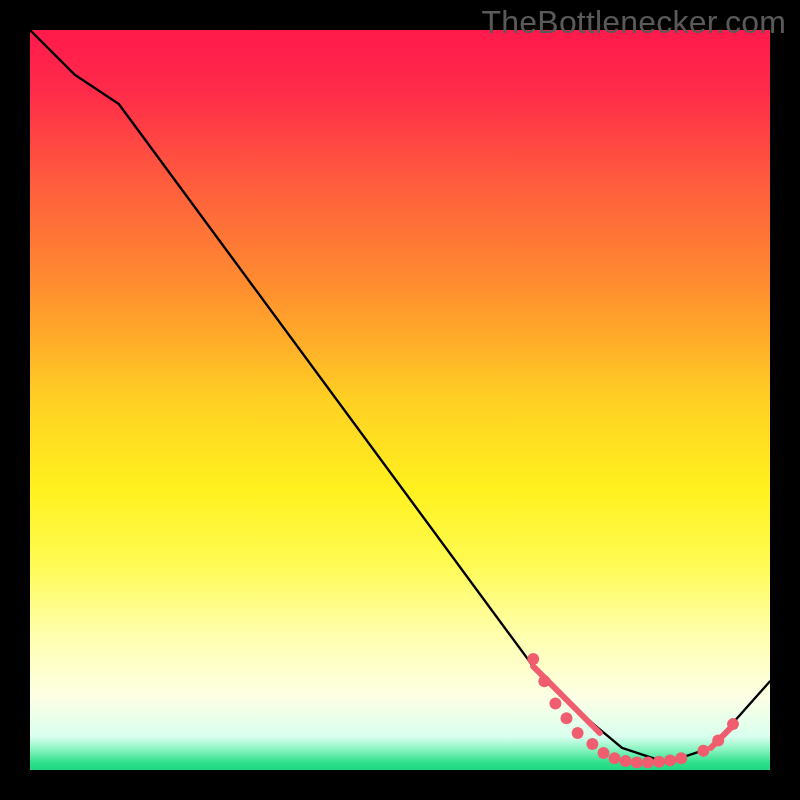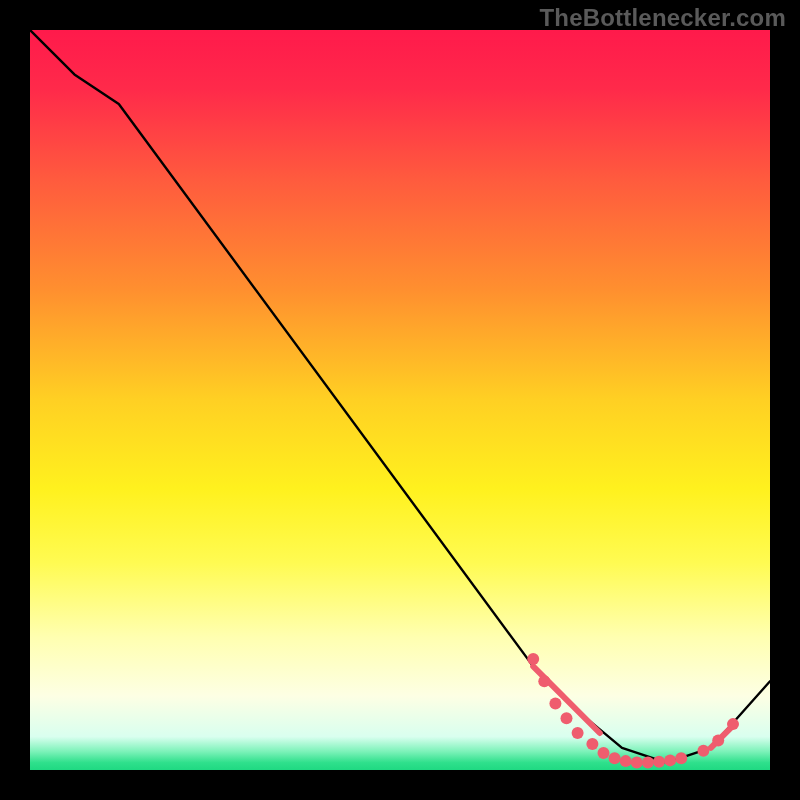--- a/index.html
+++ b/index.html
@@ -14,22 +14,22 @@
   .frame {
     position: relative;
     width: 800px;
     height: 800px;
     background: #000;
   }
   .watermark {
     position: absolute;
     top: 4px;
     right: 14px;
-    font-size: 24px;
-    font-weight: 700;
+    font-size: 32px;
+    font-weight: 400;
     color: #5a5a5a;
     letter-spacing: 0.2px;
     z-index: 5;
     text-align: right;
   }
   .plot {
     position: absolute;
     left: 30px;
     top: 30px;
     width: 740px;

